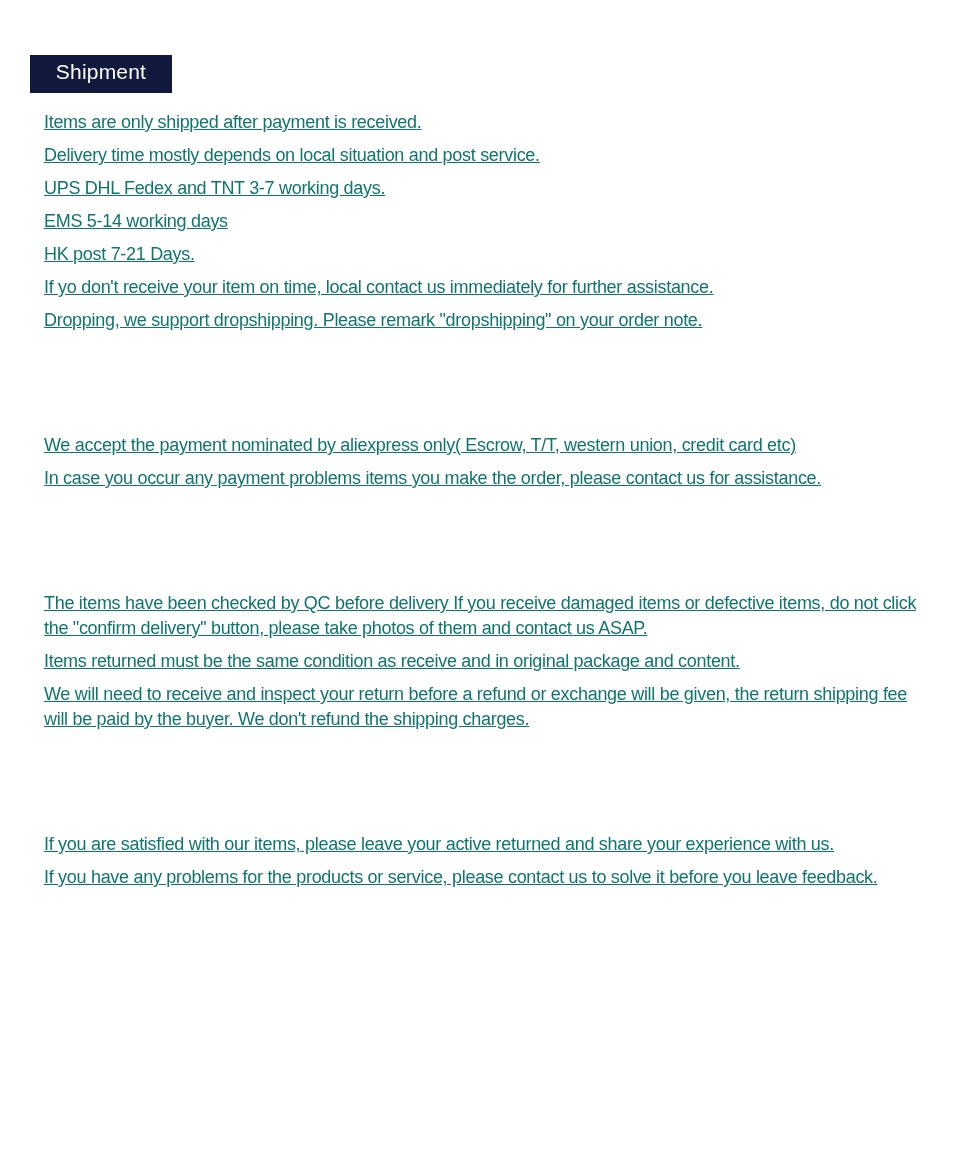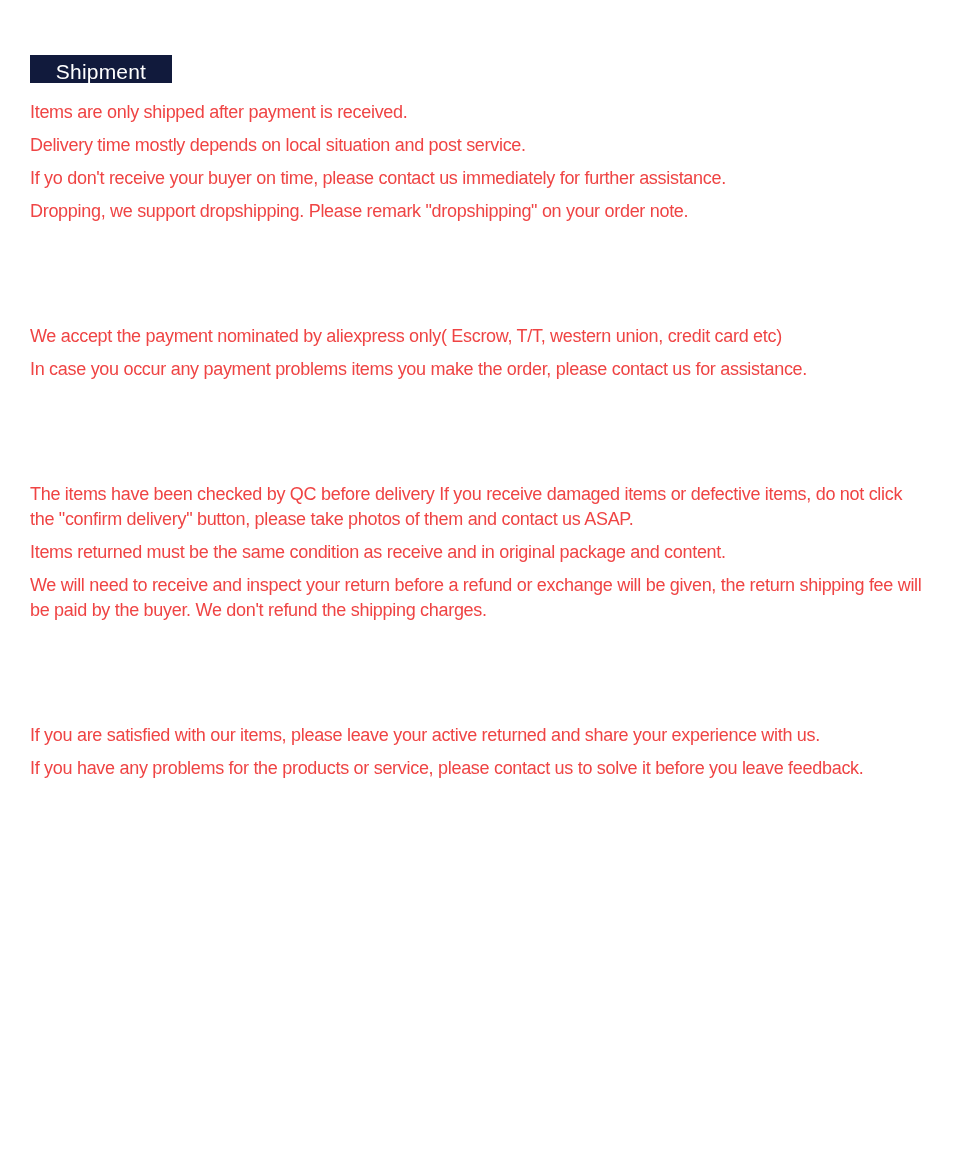--- a/index.html
+++ b/index.html
@@ -26,51 +26,55 @@
   .section:last-child {
     margin-bottom: 0;
   }
   .section-header {
     display: inline-block;
     min-width: 142px;
     background: #111a3c;
     color: #ffffff;
     font-size: 21px;
     line-height: 34px;
-    height: 28px;
+    height: 38px;
     padding: 0 10px;
     text-align: center;
     letter-spacing: 0.2px;
     font-weight: 400;
   }
   .section-body {
     margin-top: 17px;
     max-width: 900px;
   }
   .para {
-    margin: 0 0 8px 0;
+    margin: 0 0 8px 14px;
     font-size: 18px;
     line-height: 25px;
     letter-spacing: -0.3px;
-    color: #ef4444;
+    color: #0f766e;
+    text-decoration: underline;
   }
 </style>
 </head>
 <body>
 
 <div class="page">
 
   <section class="section">
     <div class="section-header">
       <span>Shipment</span>
     </div>
     <div class="section-body">
       <p class="para">Items are only shipped after payment is received.</p>
       <p class="para">Delivery time mostly depends on local situation and post service.</p>
-      <p class="para">If yo don't receive your buyer on time, please contact us immediately for further assistance.</p>
+      <p class="para">UPS DHL Fedex and TNT 3-7 working days.</p>
+      <p class="para">EMS 5-14 working days</p>
+      <p class="para">HK post 7-21 Days.</p>
+      <p class="para">If yo don't receive your item on time, local contact us immediately for further assistance.</p>
       <p class="para">Dropping, we support dropshipping. Please remark "dropshipping" on your order note.</p>
     </div>
   </section>
 
   <section class="section">
     <div class="section-body">
       <p class="para">We accept the payment nominated by aliexpress only( Escrow, T/T, western union, credit card etc)</p>
       <p class="para">In case you occur any payment problems items you make the order, please contact us for assistance.</p>
     </div>
   </section>

